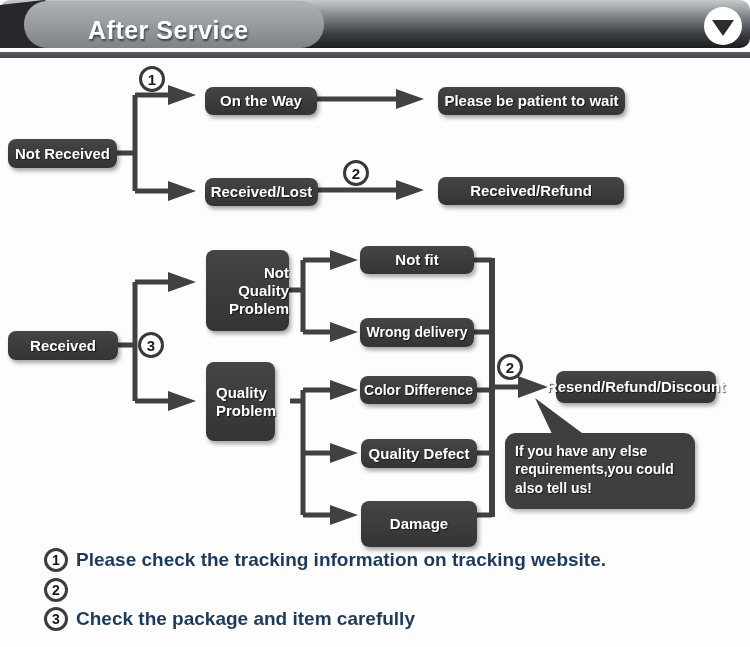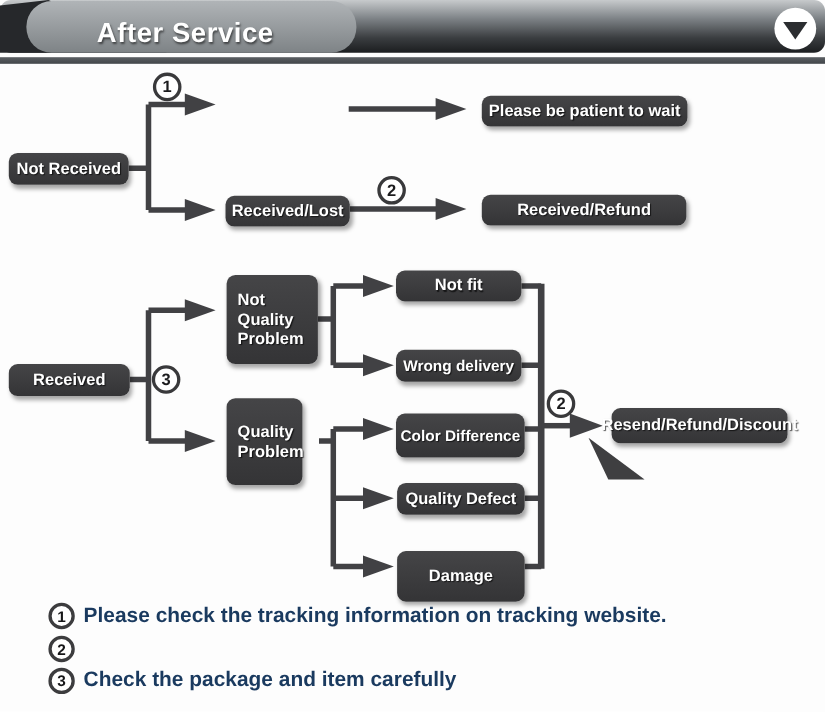--- a/index.html
+++ b/index.html
@@ -115,40 +115,42 @@
       <polygon points="330,380 358,390 330,400"></polygon>
       <polygon points="330,443 358,453 330,463"></polygon>
       <polygon points="330,505 358,515 330,525"></polygon>
       <polygon points="518,376 548,387 518,398"></polygon>
 
       <polygon points="535,398 553,436 586,436" fill="#3f3f41"></polygon>
     </g>
   </svg>
 
   <div class="node" style="left:8px;top:139px;width:109px;height:29px;">Not Received</div>
+  <div class="node" style="left:205px;top:87px;width:112px;height:28px;">On the Way</div>
   <div class="node" style="left:438px;top:87px;width:187px;height:28px;">Please be patient to wait</div>
   <div class="node" style="left:205px;top:178px;width:113px;height:28px;">Received/Lost</div>
   <div class="node" style="left:438px;top:177px;width:186px;height:28px;">Received/Refund</div>
 
   <div class="node" style="left:8px;top:331px;width:110px;height:29px;">Received</div>
-  <div class="node left" style="left:206px;top:250px;width:83px;height:81px;">Not Quality Problem</div>
+  <div class="node left" style="left:206px;top:250px;width:83px;height:81px;text-align:right;">Not Quality Problem</div>
   <div class="node left" style="left:206px;top:362px;width:69px;height:79px;">Quality Problem</div>
 
   <div class="node" style="left:360px;top:246px;width:114px;height:28px;">Not fit</div>
   <div class="node" style="left:360px;top:318px;width:114px;height:29px;font-size:14px;">Wrong delivery</div>
-  <div class="node" style="left:360px;top:376px;width:117px;height:40px;font-size:14px;">Color Difference</div>
+  <div class="node" style="left:360px;top:376px;width:117px;height:28px;font-size:14px;">Color Difference</div>
   <div class="node" style="left:361px;top:439px;width:116px;height:29px;">Quality Defect</div>
   <div class="node" style="left:361px;top:501px;width:116px;height:46px;">Damage</div>
   <div class="node" style="left:556px;top:371px;width:160px;height:32px;">Resend/Refund/Discount</div>
 
   <div class="marker" style="left:139px;top:66px;">1</div>
   <div class="marker" style="left:343px;top:160px;">2</div>
   <div class="marker" style="left:138px;top:332px;">3</div>
   <div class="marker" style="left:497px;top:354px;">2</div>
 
+  <div class="bubble">If you have any else requirements,you could also tell us!</div>
 
   <div class="legend-row" style="top:548px;">
     <div class="legend-num">1</div>
     <div class="legend-text">Please check the tracking information on tracking website.</div>
   </div>
   <div class="legend-row" style="top:578px;">
     <div class="legend-num">2</div>
   </div>
   <div class="legend-row" style="top:607px;">
     <div class="legend-num">3</div>

